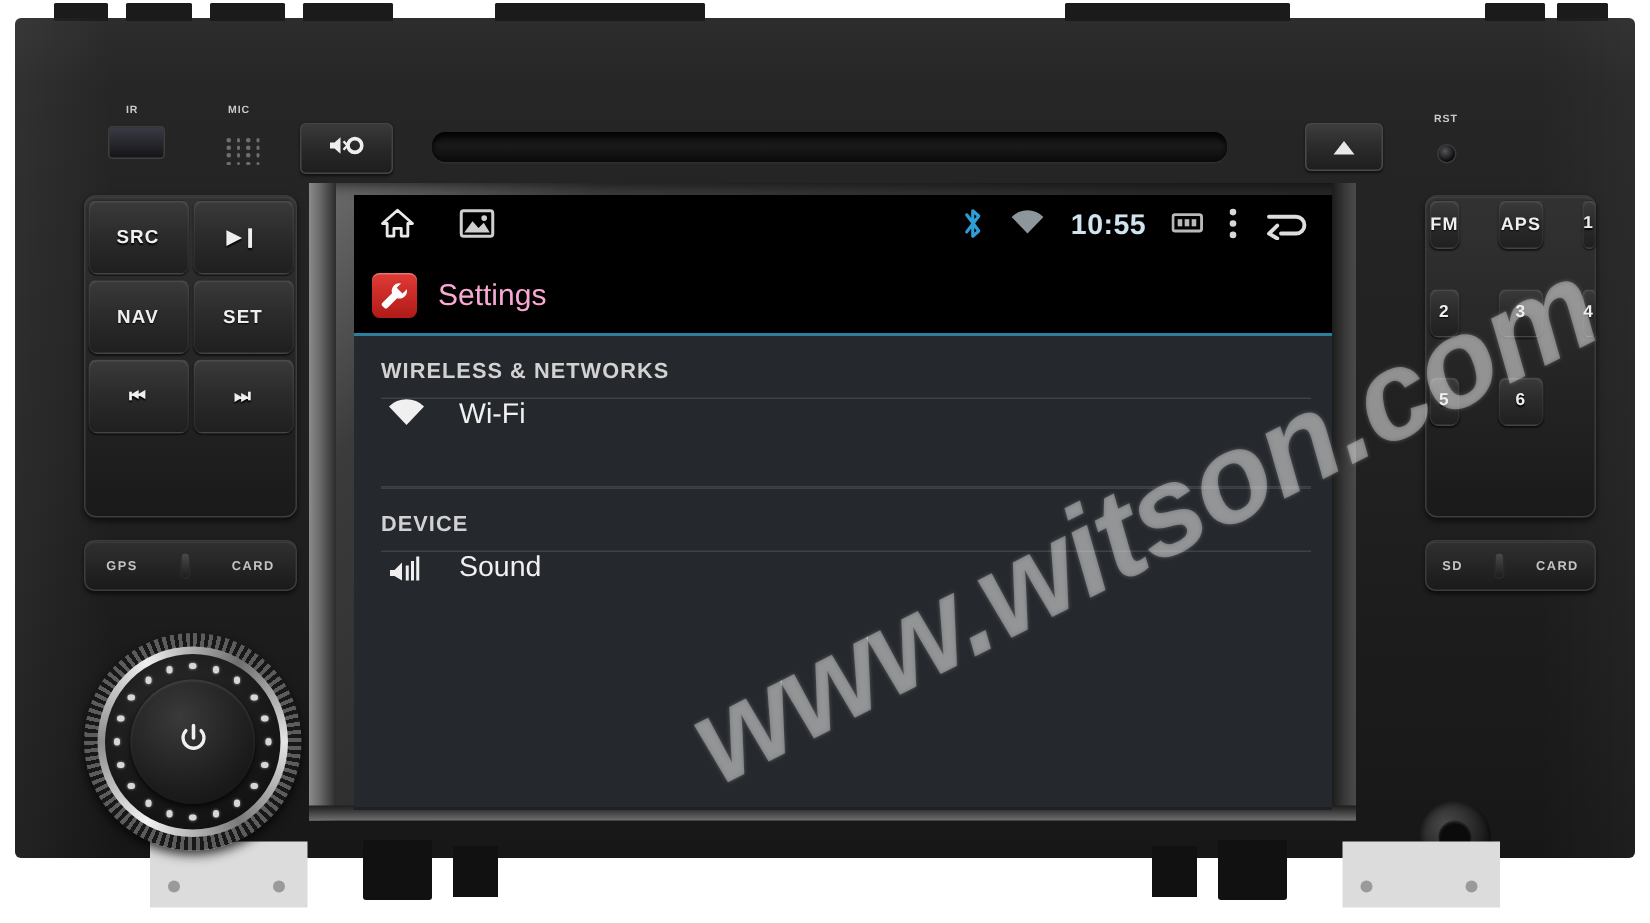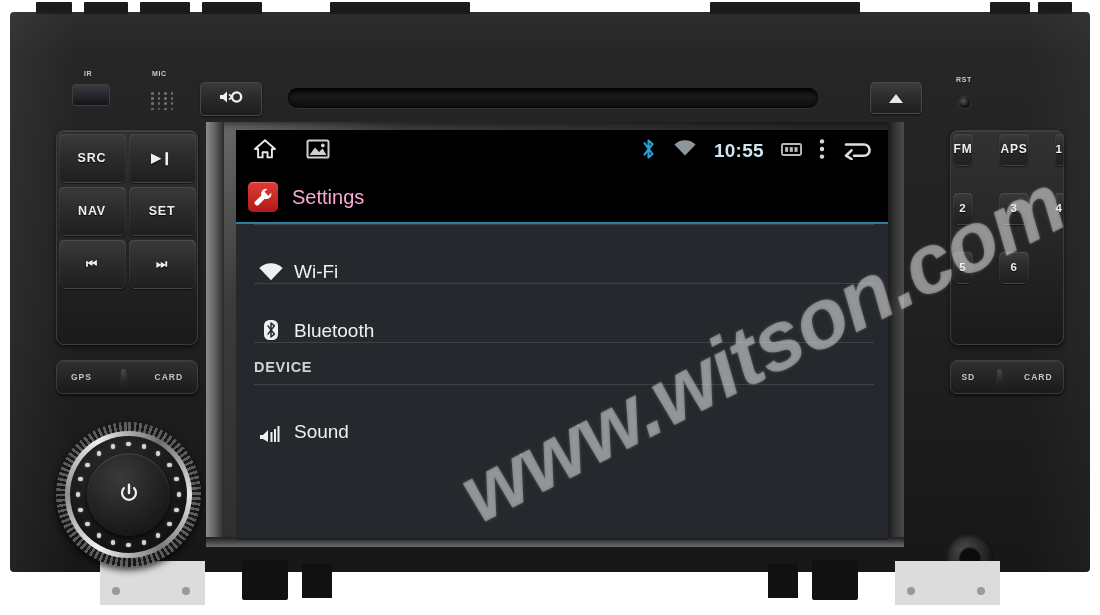--- a/index.html
+++ b/index.html
@@ -264,21 +264,21 @@
   .app-title { color:#f9a8d4; font-size:20px; font-weight:400; }
 
   
   .list { background:#25282c; height:calc(100% - 96px); position:relative; }
   .section-head {
     color:#d2d2d2; font-size:14.5px; font-weight:700; letter-spacing:.7px;
     padding:16px 0 9px 18px;
   }
   .divider { height:1px; background:#3d4247; margin:0 14px 0 18px; }
   .row {
-    display:flex; align-items:flex-end; gap:10px;
+    display:flex; align-items:flex-start; gap:22px;
     height:58px; padding-left:22px;
     color:#ededed; font-size:19px;
   }
   .row .rowlabel { font-size:19px; color:#f0f0f0; }
   .row .ico { width:26px; display:flex; align-items:center; justify-content:center; }
   .row.indent { padding-left:66px; }
 
   
   .watermark {
     position:absolute; left:0; top:0; width:1100px; height:615px;
@@ -506,41 +506,33 @@
             <svg width="22" height="22" viewBox="0 0 24 24">
               <path d="M16.8 3.2 a5.6 5.6 0 0 0-6.6 7.1 L3.4 17 a2 2 0 0 0 0 2.9 l.9.9 a2 2 0 0 0 2.9 0 l6.7-6.8
                        a5.6 5.6 0 0 0 7.1-6.6 L17.8 10.6 L13.6 6.4 Z" fill="#fdfdfd"></path>
             </svg>
           </span>
           <span class="app-title">Settings</span>
         </div>
 
         <div class="list">
 
+          <div class="section-head">WIRELESS &amp; NETWORKS</div>
           <div class="divider"></div>
 
           <div class="row">
             <span class="ico">
               <svg width="26" height="20" viewBox="0 0 24 18">
                 <path d="M12 15.8 L1.2 4.4 A15.2 15.2 0 0 1 22.8 4.4 Z" fill="#f0f0f0"></path>
               </svg>
             </span>
             <span class="rowlabel">Wi-Fi</span>
           </div>
           <div class="divider"></div>
 
-          <div class="row">
-            <span class="ico">
-              <svg width="18" height="24" viewBox="0 0 16 24">
-                <rect x="1" y="2" width="14" height="20" rx="5.5" fill="#f0f0f0"></rect>
-                <path d="M4.6 7.4 L11.4 16.2 L8 19 V5 L11.4 7.8 L4.6 16.6" fill="none" stroke="#25282c" stroke-width="1.5" stroke-linejoin="round"></path>
-              </svg>
-            </span>
-            <span class="rowlabel">Bluetooth</span>
-          </div>
           <div class="divider"></div>
 
 
           <div class="section-head">DEVICE</div>
           <div class="divider"></div>
 
           <div class="row">
             <span class="ico">
               <svg width="26" height="20" viewBox="0 0 26 20">
                 <path d="M2 12 h3 L10 7 v12 L5 16 H2 Z" fill="#f0f0f0"></path>

